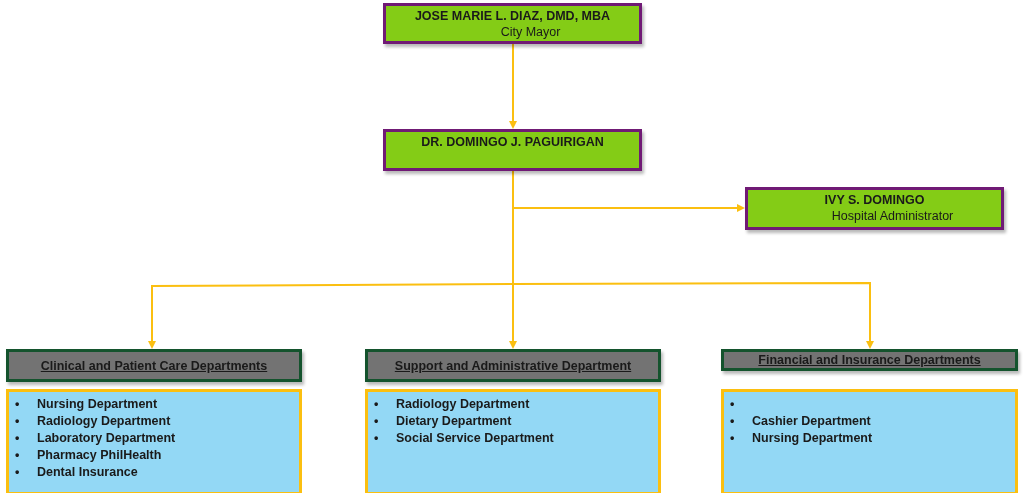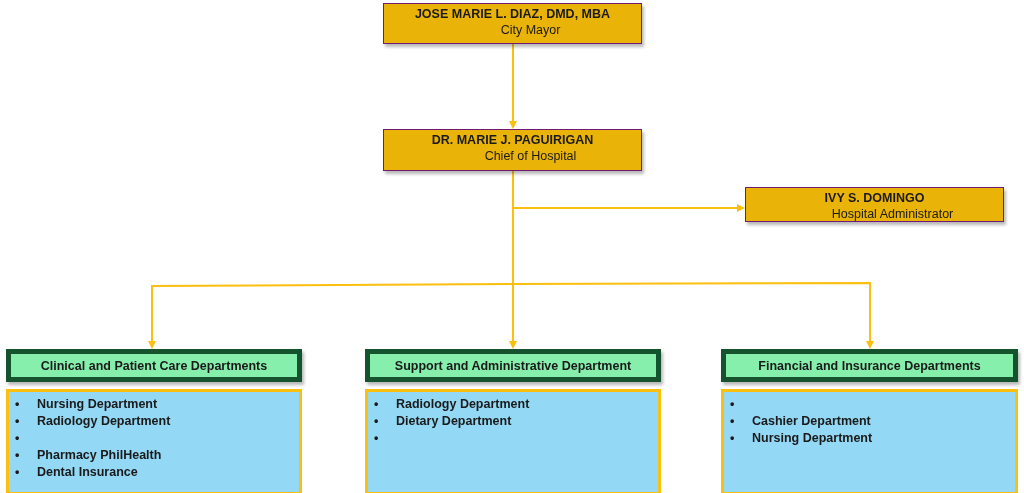--- a/index.html
+++ b/index.html
@@ -4,34 +4,34 @@
 <style>
   html, body { margin: 0; padding: 0; }
   body {
     width: 1024px; height: 493px; position: relative; overflow: hidden;
     background: #ffffff;
     font-family: "Liberation Sans", "DejaVu Sans", sans-serif;
     color: #1a1a1a;
   }
   .node {
     position: absolute; box-sizing: border-box;
-    background: #eab308;
-    border: 1px solid #701a75;
+    background: #84cc16;
+    border: 3px solid #701a75;
     box-shadow: 2px 3px 3px rgba(0,0,0,0.28);
     text-align: center;
   }
   .node .name { font-weight: bold; font-size: 12.5px; line-height: 16px; margin-top: 2px; }
   .node .role { font-size: 12.5px; line-height: 16px; margin-left: 36px; }
   .hdr {
     position: absolute; box-sizing: border-box;
-    background: #86efac;
-    border: 5px solid #14532d;
+    background: #737373;
+    border: 3px solid #14532d;
     box-shadow: 2px 3px 3px rgba(0,0,0,0.28);
     font-weight: bold; font-size: 12.5px;
-    display: flex; align-items: center; justify-content: center;
+    display: flex; align-items: center; justify-content: center; text-decoration: underline;
   }
   .list {
     position: absolute; box-sizing: border-box;
     background: #93d8f5;
     border: 3px solid #fbbf10;
     padding: 4px 0 0 6px;
   }
   .list ul { list-style: none; margin: 0; padding: 0; }
   .list li { font-weight: bold; font-size: 12.5px; line-height: 17px; display: flex; }
   .list li .bullet { width: 22px; display: inline-block; font-weight: bold; }
@@ -53,51 +53,51 @@
   <line x1="513" y1="284" x2="513" y2="347" stroke="#fbbf10" stroke-width="2" marker-end="url(#arr)"></line>
   <polyline points="513,284 870,283 870,347" fill="none" stroke="#fbbf10" stroke-width="2" marker-end="url(#arr)"></polyline>
 </svg>
 
 <div class="node" style="left:383px;top:3px;width:259px;height:41px;">
   <div class="name">JOSE MARIE L. DIAZ, DMD, MBA</div>
   <div class="role">City Mayor</div>
 </div>
 
 <div class="node" style="left:383px;top:129px;width:259px;height:42px;">
-  <div class="name">DR. MARIE J. PAGUIRIGAN</div>
-  <div class="role">Chief of Hospital</div>
+  <div class="name">DR. DOMINGO J. PAGUIRIGAN</div>
 </div>
 
-<div class="node" style="left:745px;top:187px;width:259px;height:35px;">
+<div class="node" style="left:745px;top:187px;width:259px;height:43px;">
   <div class="name">IVY S. DOMINGO</div>
   <div class="role">Hospital Administrator</div>
 </div>
 
 <div class="hdr" style="left:6px;top:349px;width:296px;height:33px;">
   <span>Clinical and Patient Care Departments</span>
 </div>
 <div class="hdr" style="left:365px;top:349px;width:296px;height:33px;">
   <span>Support and Administrative Department</span>
 </div>
-<div class="hdr" style="left:721px;top:349px;width:297px;height:33px;">
+<div class="hdr" style="left:721px;top:349px;width:297px;height:22px;">
   <span>Financial and Insurance Departments</span>
 </div>
 
 <div class="list" style="left:6px;top:389px;width:296px;height:106px;">
   <ul>
     <li>
         <span class="bullet">•</span>
         <span>Nursing Department</span>
       </li>
     <li>
         <span class="bullet">•</span>
         <span>Radiology Department</span>
       </li>
     <li>
         <span class="bullet">•</span>
+        <span>Laboratory Department</span>
       </li>
     <li>
         <span class="bullet">•</span>
         <span>Pharmacy PhilHealth</span>
       </li>
     <li>
         <span class="bullet">•</span>
         <span>Dental Insurance</span>
       </li>
   </ul>
@@ -107,20 +107,21 @@
     <li>
         <span class="bullet">•</span>
         <span>Radiology Department</span>
       </li>
     <li>
         <span class="bullet">•</span>
         <span>Dietary Department</span>
       </li>
     <li>
         <span class="bullet">•</span>
+        <span>Social Service Department</span>
       </li>
   </ul>
 </div>
 <div class="list" style="left:721px;top:389px;width:297px;height:106px;">
   <ul>
     <li>
         <span class="bullet">•</span>
       </li>
     <li>
         <span class="bullet">•</span>

